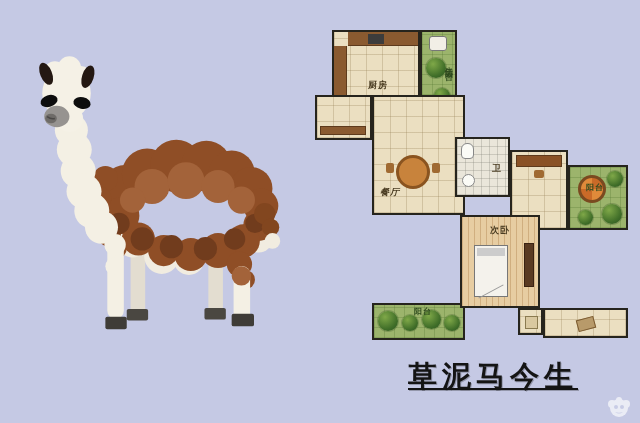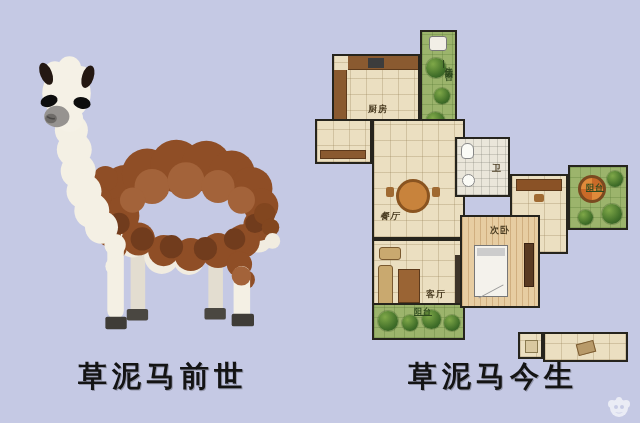--- a/index.html
+++ b/index.html
@@ -4,33 +4,33 @@
 <style>
   html,body{margin:0;padding:0;}
   body{font-family:"Liberation Sans", sans-serif;}
   #stage{position:relative;width:640px;height:423px;background:#c5c9e4;overflow:hidden;}
 
   
   #plan{position:absolute;left:310px;top:16px;width:322px;height:334px;}
   .room{position:absolute;border:2px solid #26241d;box-sizing:border-box;}
   .tile{background-color:#ebdfc1;background-image:
     repeating-linear-gradient(0deg, rgba(150,128,86,.30) 0 1px, transparent 1px 16px),
-    repeating-linear-gradient(90deg, rgba(150,128,86,.30) 0 1px, transparent 1px 16px); margin-top: 24px;}
+    repeating-linear-gradient(90deg, rgba(150,128,86,.30) 0 1px, transparent 1px 16px);}
   .wood{background-color:#e7cda2;background-image:
     repeating-linear-gradient(0deg, rgba(160,110,55,.32) 0 1px, transparent 1px 6px);}
   .wood-v{background-color:#e7cda2;background-image:
     repeating-linear-gradient(90deg, rgba(160,110,55,.32) 0 1px, transparent 1px 6px);}
   .bathtile{background-color:#eae6da;background-image:
     repeating-linear-gradient(0deg, rgba(120,120,110,.28) 0 1px, transparent 1px 8px),
     repeating-linear-gradient(90deg, rgba(120,120,110,.28) 0 1px, transparent 1px 8px);}
   .green{background-color:#9cb46c;background-image:
     repeating-linear-gradient(0deg, rgba(80,115,45,.28) 0 1px, transparent 1px 10px),
     repeating-linear-gradient(90deg, rgba(80,115,45,.28) 0 1px, transparent 1px 10px);}
   .rlabel{position:absolute;font-size:9px;line-height:10px;color:#4a3c22;font-weight:bold;letter-spacing:1px;z-index:5;}
-  .glabel{color:#2e4a1e;text-decoration:underline;}
+  .glabel{color:#2e4a1e;}
   .vlabel{writing-mode:vertical-rl;letter-spacing:2px;}
   .f{position:absolute;box-sizing:border-box;}
   .plant{position:absolute;border-radius:50%;
     background:radial-gradient(circle at 35% 30%, #7fa848, #3f6d28 65%, #2c5420);
     box-shadow:0 0 0 1px rgba(30,60,20,.25);}
 
   
   .caption{position:absolute;top:357px;font-family:"DejaVu Serif", serif;font-weight:900;
     font-size:29px;letter-spacing:5px;color:#141414;white-space:nowrap;
     text-shadow:1px 1px 0 rgba(0,0,0,.25);}
@@ -174,28 +174,20 @@
     </div>
 
     <div class="room green" style="left:258px;top:149px;width:60px;height:65px;">
       <div class="f" style="left:8px;top:8px;width:28px;height:28px;border-radius:50%;border:3px solid #7a4a20;background:conic-gradient(#c96a28 0 90deg, #e08a3a 0 180deg, #c96a28 0 270deg, #e08a3a 0);"></div>
       <div class="plant" style="right:3px;top:4px;width:16px;height:16px;"></div>
       <div class="plant" style="right:4px;bottom:4px;width:20px;height:20px;"></div>
       <div class="plant" style="left:8px;bottom:3px;width:15px;height:15px;"></div>
       <span class="rlabel glabel" style="left:16px;top:16px;font-size:8px;">阳台</span>
     </div>
 
-    <div class="room tile" style="left:62px;top:199px;width:93px;height:88px;">
-      <div class="f" style="left:5px;top:6px;width:22px;height:13px;background:#c9a96f;border:1px solid #7a5a30;border-radius:3px;"></div>
-      <div class="f" style="left:4px;top:24px;width:15px;height:42px;background:#c9a96f;border:1px solid #7a5a30;border-radius:3px;"></div>
-      <div class="f" style="left:24px;top:28px;width:22px;height:34px;background:#9a6434;border:1px solid #5d3a1c;"></div>
-      <div class="f" style="left:6px;bottom:5px;width:20px;height:12px;background:#8a4a3a;border:1px solid #5a2a20;border-radius:3px;"></div>
-      <div class="f" style="right:0;top:14px;width:8px;height:58px;background:#3e3428;"></div>
-      <span class="rlabel" style="left:52px;top:48px;">客厅</span>
-    </div>
 
     <div class="room green" style="left:62px;top:287px;width:93px;height:37px;">
       <div class="plant" style="left:4px;top:6px;width:20px;height:20px;"></div>
       <div class="plant" style="left:28px;top:10px;width:16px;height:16px;"></div>
       <div class="plant" style="left:48px;top:5px;width:19px;height:19px;"></div>
       <div class="plant" style="left:70px;top:10px;width:16px;height:16px;"></div>
       <span class="rlabel glabel" style="left:40px;top:2px;font-size:8px;">阳台</span>
     </div>
 
     <div class="room wood-v" style="left:150px;top:199px;width:80px;height:93px;">
@@ -211,22 +203,21 @@
     <div class="room tile" style="left:208px;top:292px;width:25px;height:27px;">
       <div class="f" style="left:5px;top:6px;width:13px;height:13px;background:#d9c8a0;border:1px solid #8a7a50;"></div>
     </div>
 
     <div class="room tile" style="left:233px;top:292px;width:85px;height:30px;">
       <div class="f" style="left:32px;top:8px;width:18px;height:12px;background:#b89a6a;border:1px solid #7a5a30;transform:rotate(-15deg);"></div>
     </div>
 
   </div>
 
-  <div class="caption" style="left:78px;">草泥马前世</div>
-  <div class="caption" style="left:408px;">草泥马今生</div>
+  <div class="caption" style="left:408px;text-decoration:underline;">草泥马今生</div>
 
   <div id="watermark">
     <svg width="26" height="26" viewBox="0 0 26 26" xmlns="http://www.w3.org/2000/svg">
       <g fill="#ffffff" opacity="0.65">
         <circle cx="6" cy="10" r="4"></circle>
         <circle cx="20" cy="10" r="4"></circle>
         <circle cx="13" cy="14" r="9"></circle>
         <circle cx="13" cy="6" r="3"></circle>
       </g>
       <g fill="#c5c9e4" opacity="0.9">

